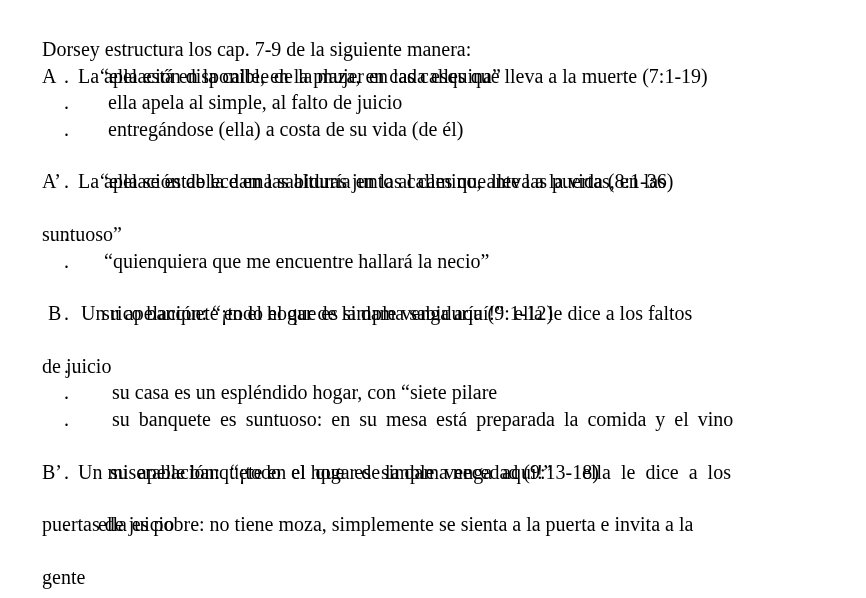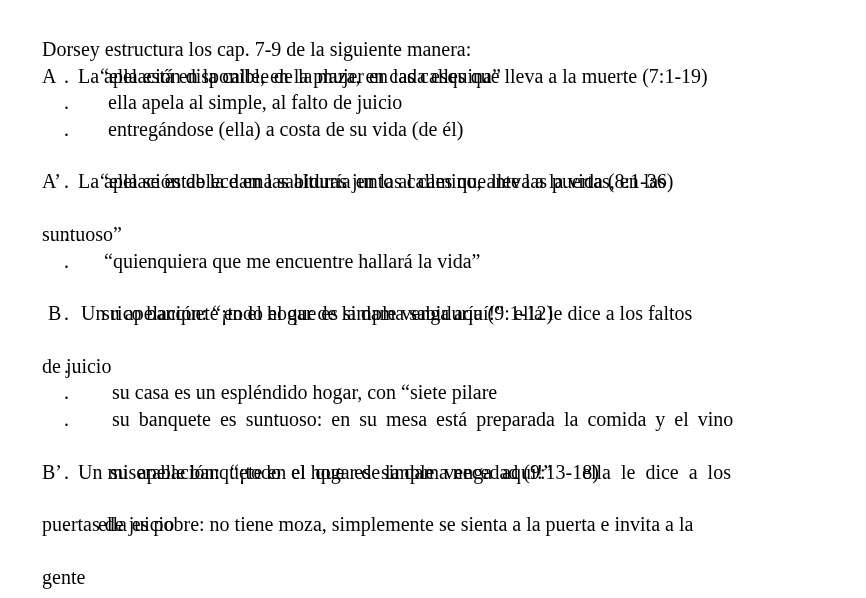--- a/index.html
+++ b/index.html
@@ -74,21 +74,21 @@
     <span class="btext" style="left:78px">“ella se establece en las alturas junto al camino, ante las puertas, en las</span>
   </div>
   <div class="line">
     <span>suntuoso”</span>
   </div>
   <div class="line">
     <span class="bullet">.</span>
   </div>
   <div class="line">
     <span class="bullet">.</span>
-    <span class="btext" style="left:82px">“quienquiera que me encuentre hallará la vida”</span>
+    <span class="btext" style="left:82px">“quienquiera que me encuentre hallará la necio”</span>
   </div>
 
   <div class="line">
     <span class="label" style="width:39px; padding-left:6px; box-sizing:border-box; width:39px">B</span><span>Un rico banquete en el hogar de la dama sabiduría (9:1-12)</span>
   </div>
   <div class="line">
     <span class="bullet">.</span>
     <span class="btext" style="left:80px">su apelación: “¡todo el que es simple venga aquí!”  ella le dice a los faltos</span>
   </div>
   <div class="line">

